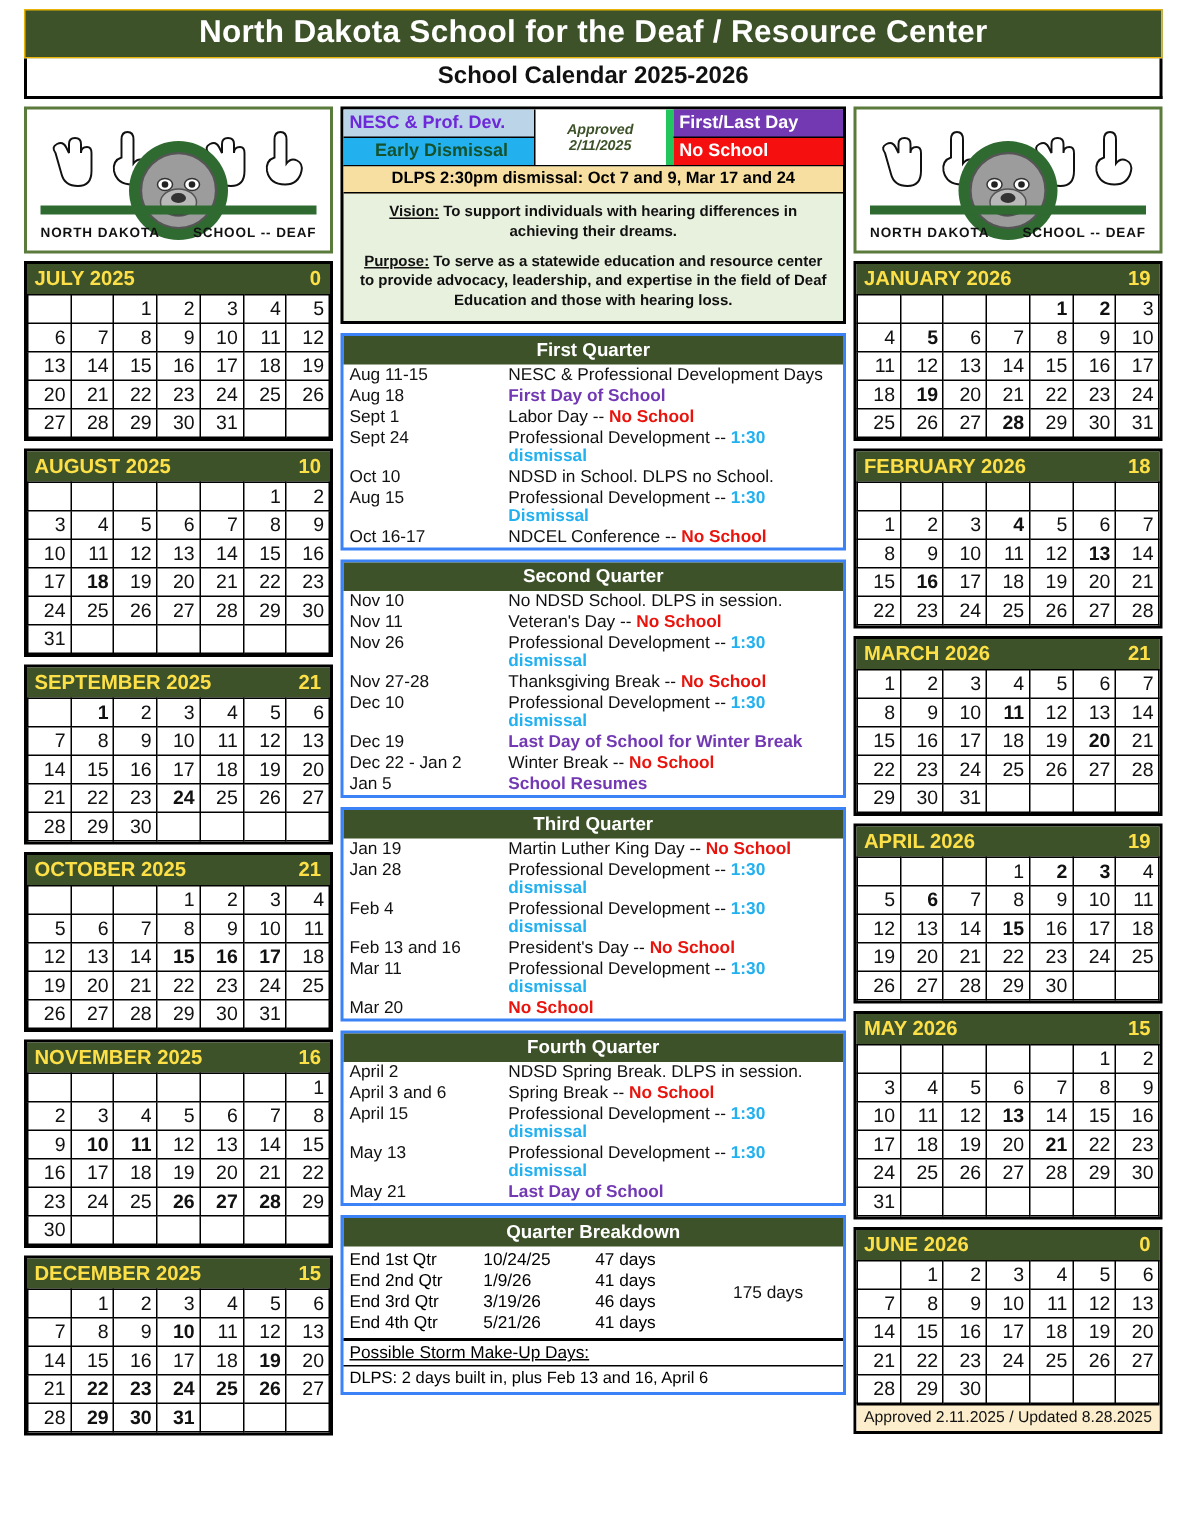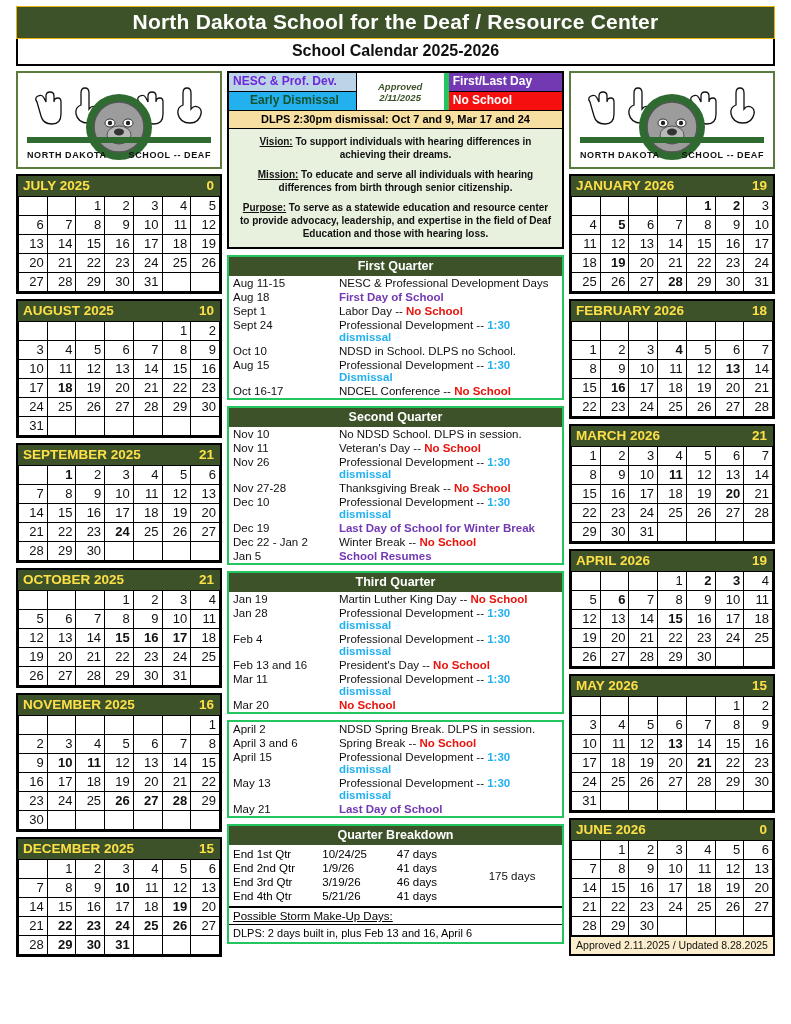--- a/index.html
+++ b/index.html
@@ -106,21 +106,21 @@
   .key-dlps {
     background: #f7dfa2; text-align: center; font-weight: bold;
     font-size: 11px; padding: 2px 0 3px 0; border-bottom: 1px solid #000;
   }
   .key-text { padding: 6px 8px 7px 8px; text-align: center; }
   .key-text p { margin: 0 0 7px 0; font-size: 10px; font-weight: bold; color: #111; line-height: 1.3; }
   .key-text p:last-child { margin-bottom: 0; }
   .key-text u { text-decoration: underline; }
 
   
-  .qtr-block { border: 2px solid #22c55e; margin-top: 6px; background:#fff; }
+  .qtr-block { border: 2px solid #3b82f6; margin-top: 6px; background:#fff; }
   .qtr-head {
     background: #3d5229; color: #ffffff; text-align: center;
     font-weight: bold; font-size: 12.5px; padding: 2px 0 3px 0;
   }
   .ev-row { display: flex; font-size: 11.5px; color: #111; padding: 1px 0 1px 0; }
   .ev-date { width: 33%; padding-left: 4px; }
   .ev-desc { width: 67%; }
   .c-red    { color: #e8140d; font-weight: bold; }
   .c-purple { color: #7239b3; font-weight: bold; }
   .c-cyan   { color: #22b0ef; font-weight: bold; }
@@ -581,21 +581,20 @@
             <div class="key-approved">Approved 2/11/2025</div>
           </div>
           <div class="key-col right">
             <div class="key-cell first">First/Last Day</div>
             <div class="key-cell nosch">No School</div>
           </div>
         </div>
         <div class="key-dlps">DLPS 2:30pm dismissal: Oct 7 and 9, Mar 17 and 24</div>
         <div class="key-text">
           <p><u>Vision:</u><span> To support individuals with hearing differences in achieving their dreams.</span></p>
-          <p><u>Mission:</u><span> To educate and serve all individuals with hearing differences from birth through senior citizenship.</span></p>
           <p><u>Purpose:</u><span> To serve as a statewide education and resource center to provide advocacy, leadership, and expertise in the field of Deaf Education and those with hearing loss.</span></p>
         </div>
       </div>
 
       <div id="quarters-host">
           <div class="qtr-block">
             <div class="qtr-head">First Quarter</div>
             <div class="ev-row">
               <div class="ev-date">Aug 11-15</div>
               <div class="ev-desc"><span class="">NESC &amp; Professional Development Days</span></div>
@@ -681,20 +680,21 @@
             <div class="ev-row">
               <div class="ev-date">Mar 11</div>
               <div class="ev-desc"><span class="">Professional Development -- </span><span class="c-cyan">1:30 dismissal</span></div>
             </div>
             <div class="ev-row">
               <div class="ev-date">Mar 20</div>
               <div class="ev-desc"><span class="c-red">No School</span></div>
             </div>
           </div>
           <div class="qtr-block">
+            <div class="qtr-head">Fourth Quarter</div>
             <div class="ev-row">
               <div class="ev-date">April 2</div>
               <div class="ev-desc"><span class="">NDSD Spring Break. DLPS in session.</span></div>
             </div>
             <div class="ev-row">
               <div class="ev-date">April 3 and 6</div>
               <div class="ev-desc"><span class="">Spring Break -- </span><span class="c-red">No School</span></div>
             </div>
             <div class="ev-row">
               <div class="ev-date">April 15</div>

